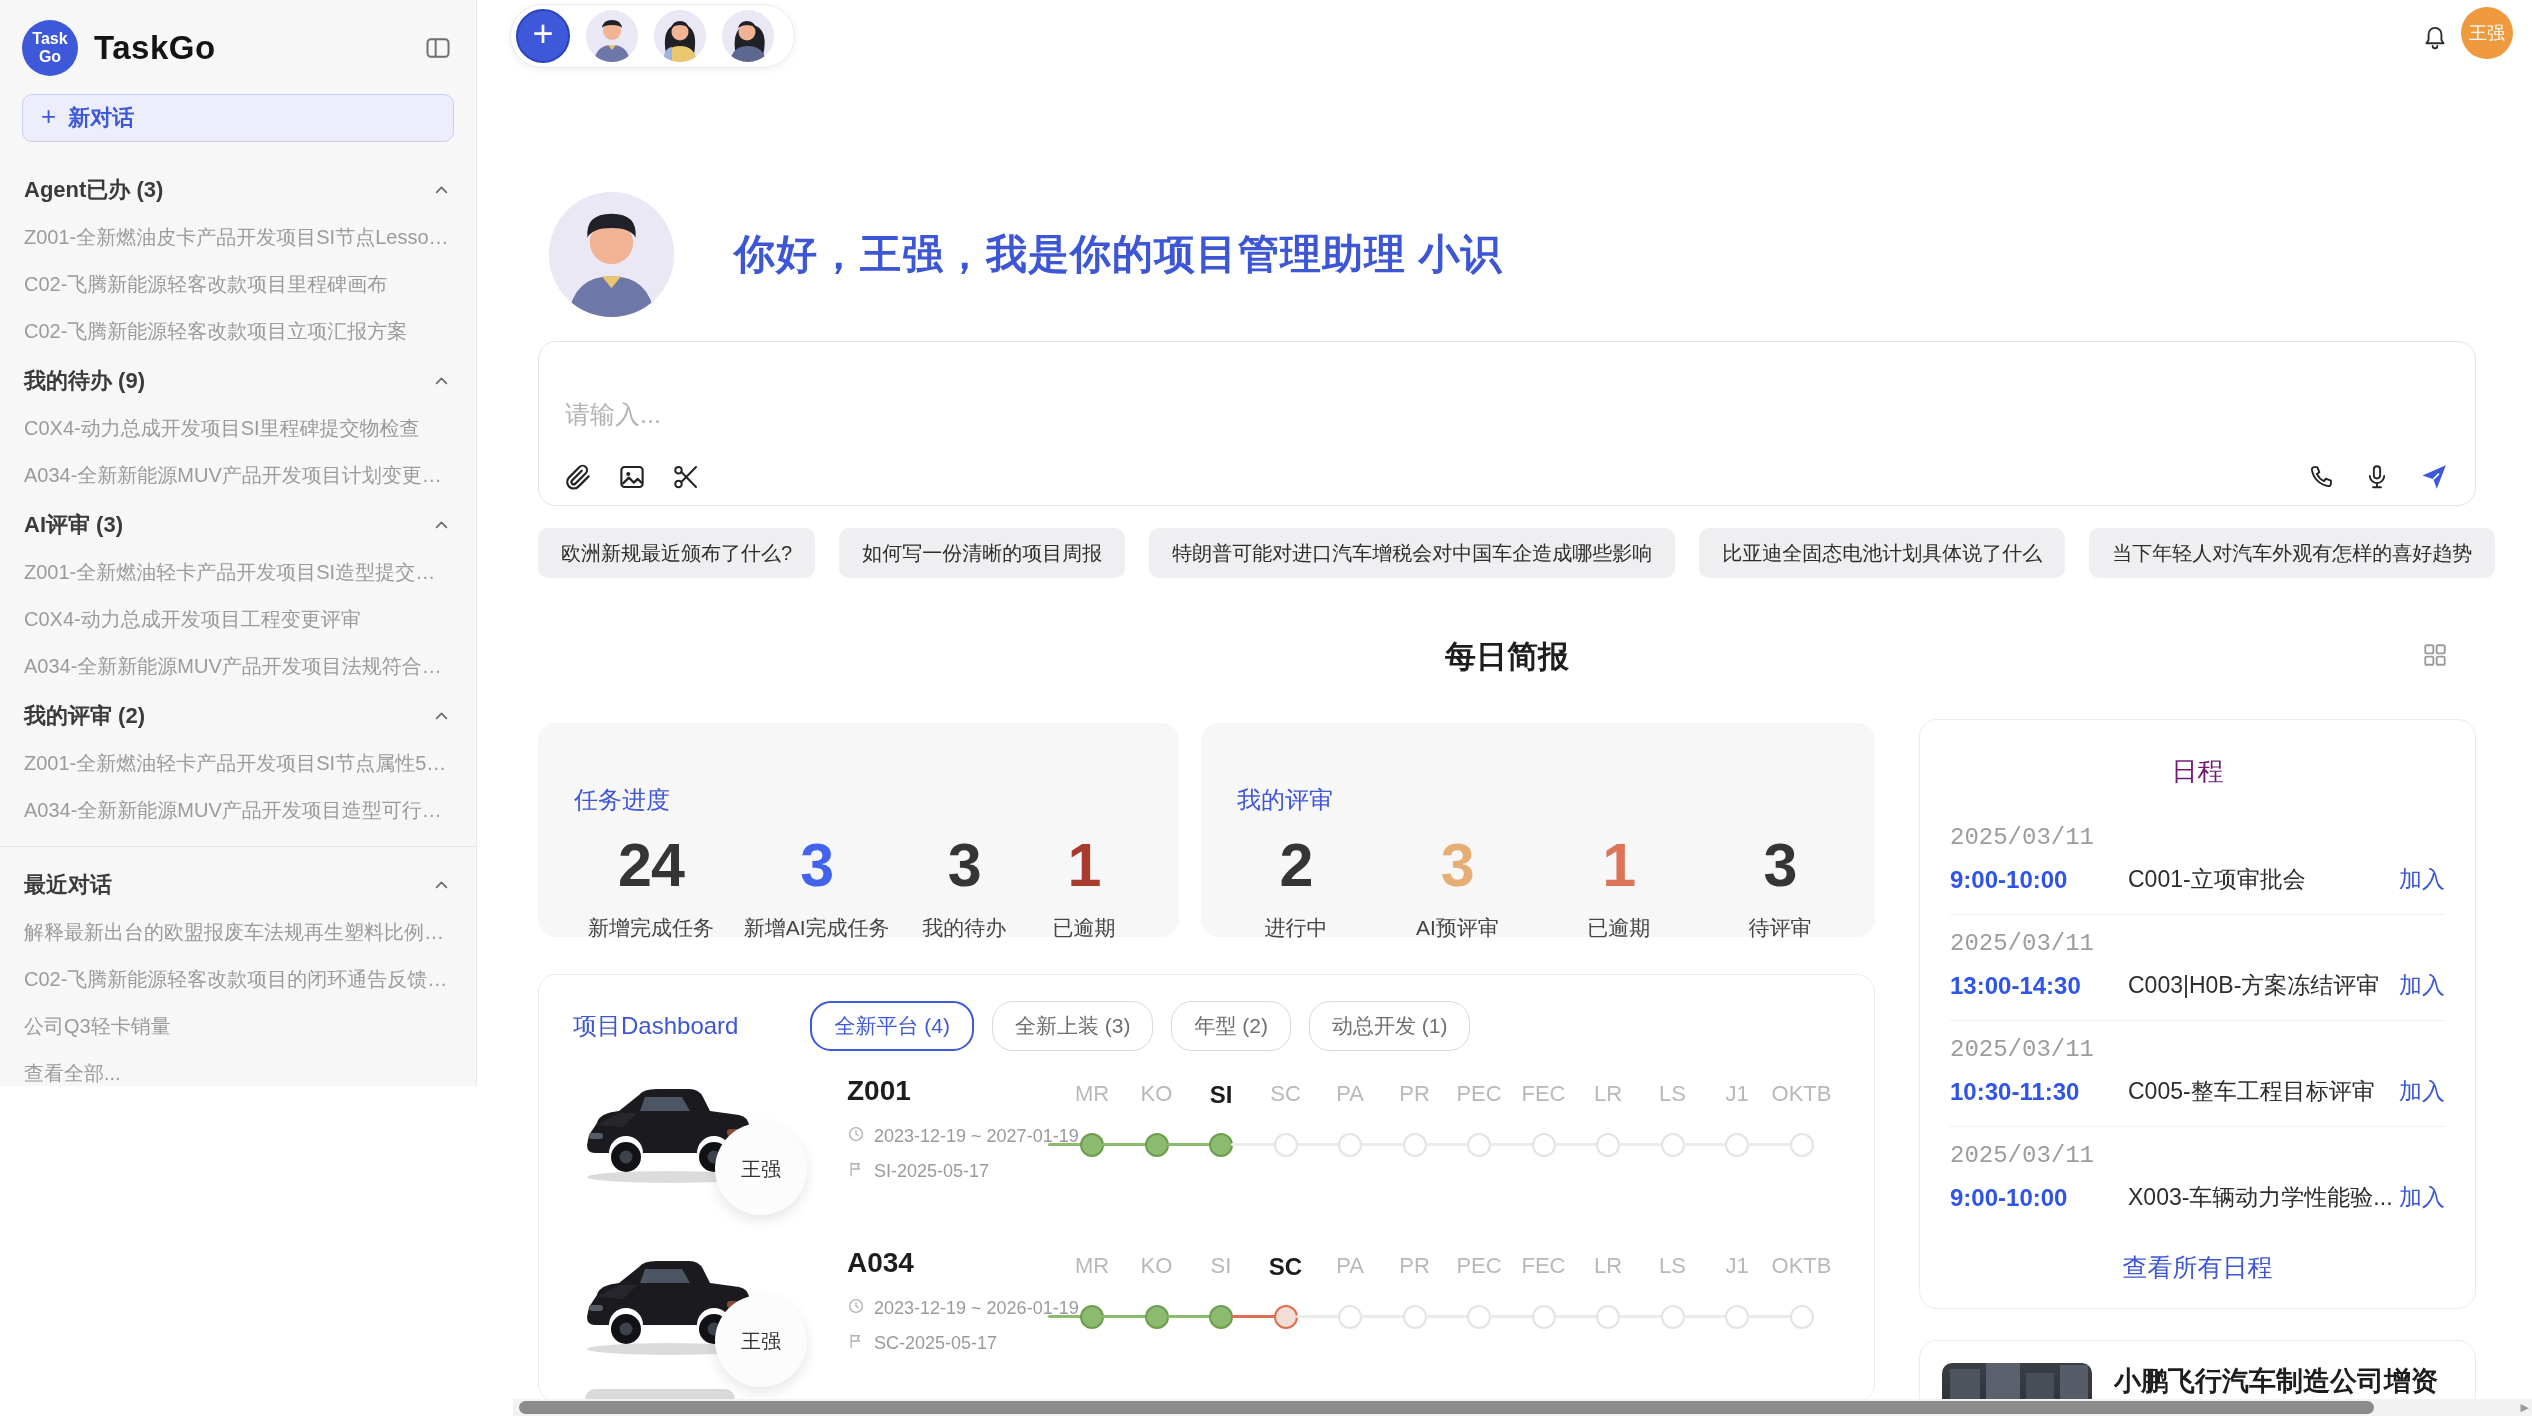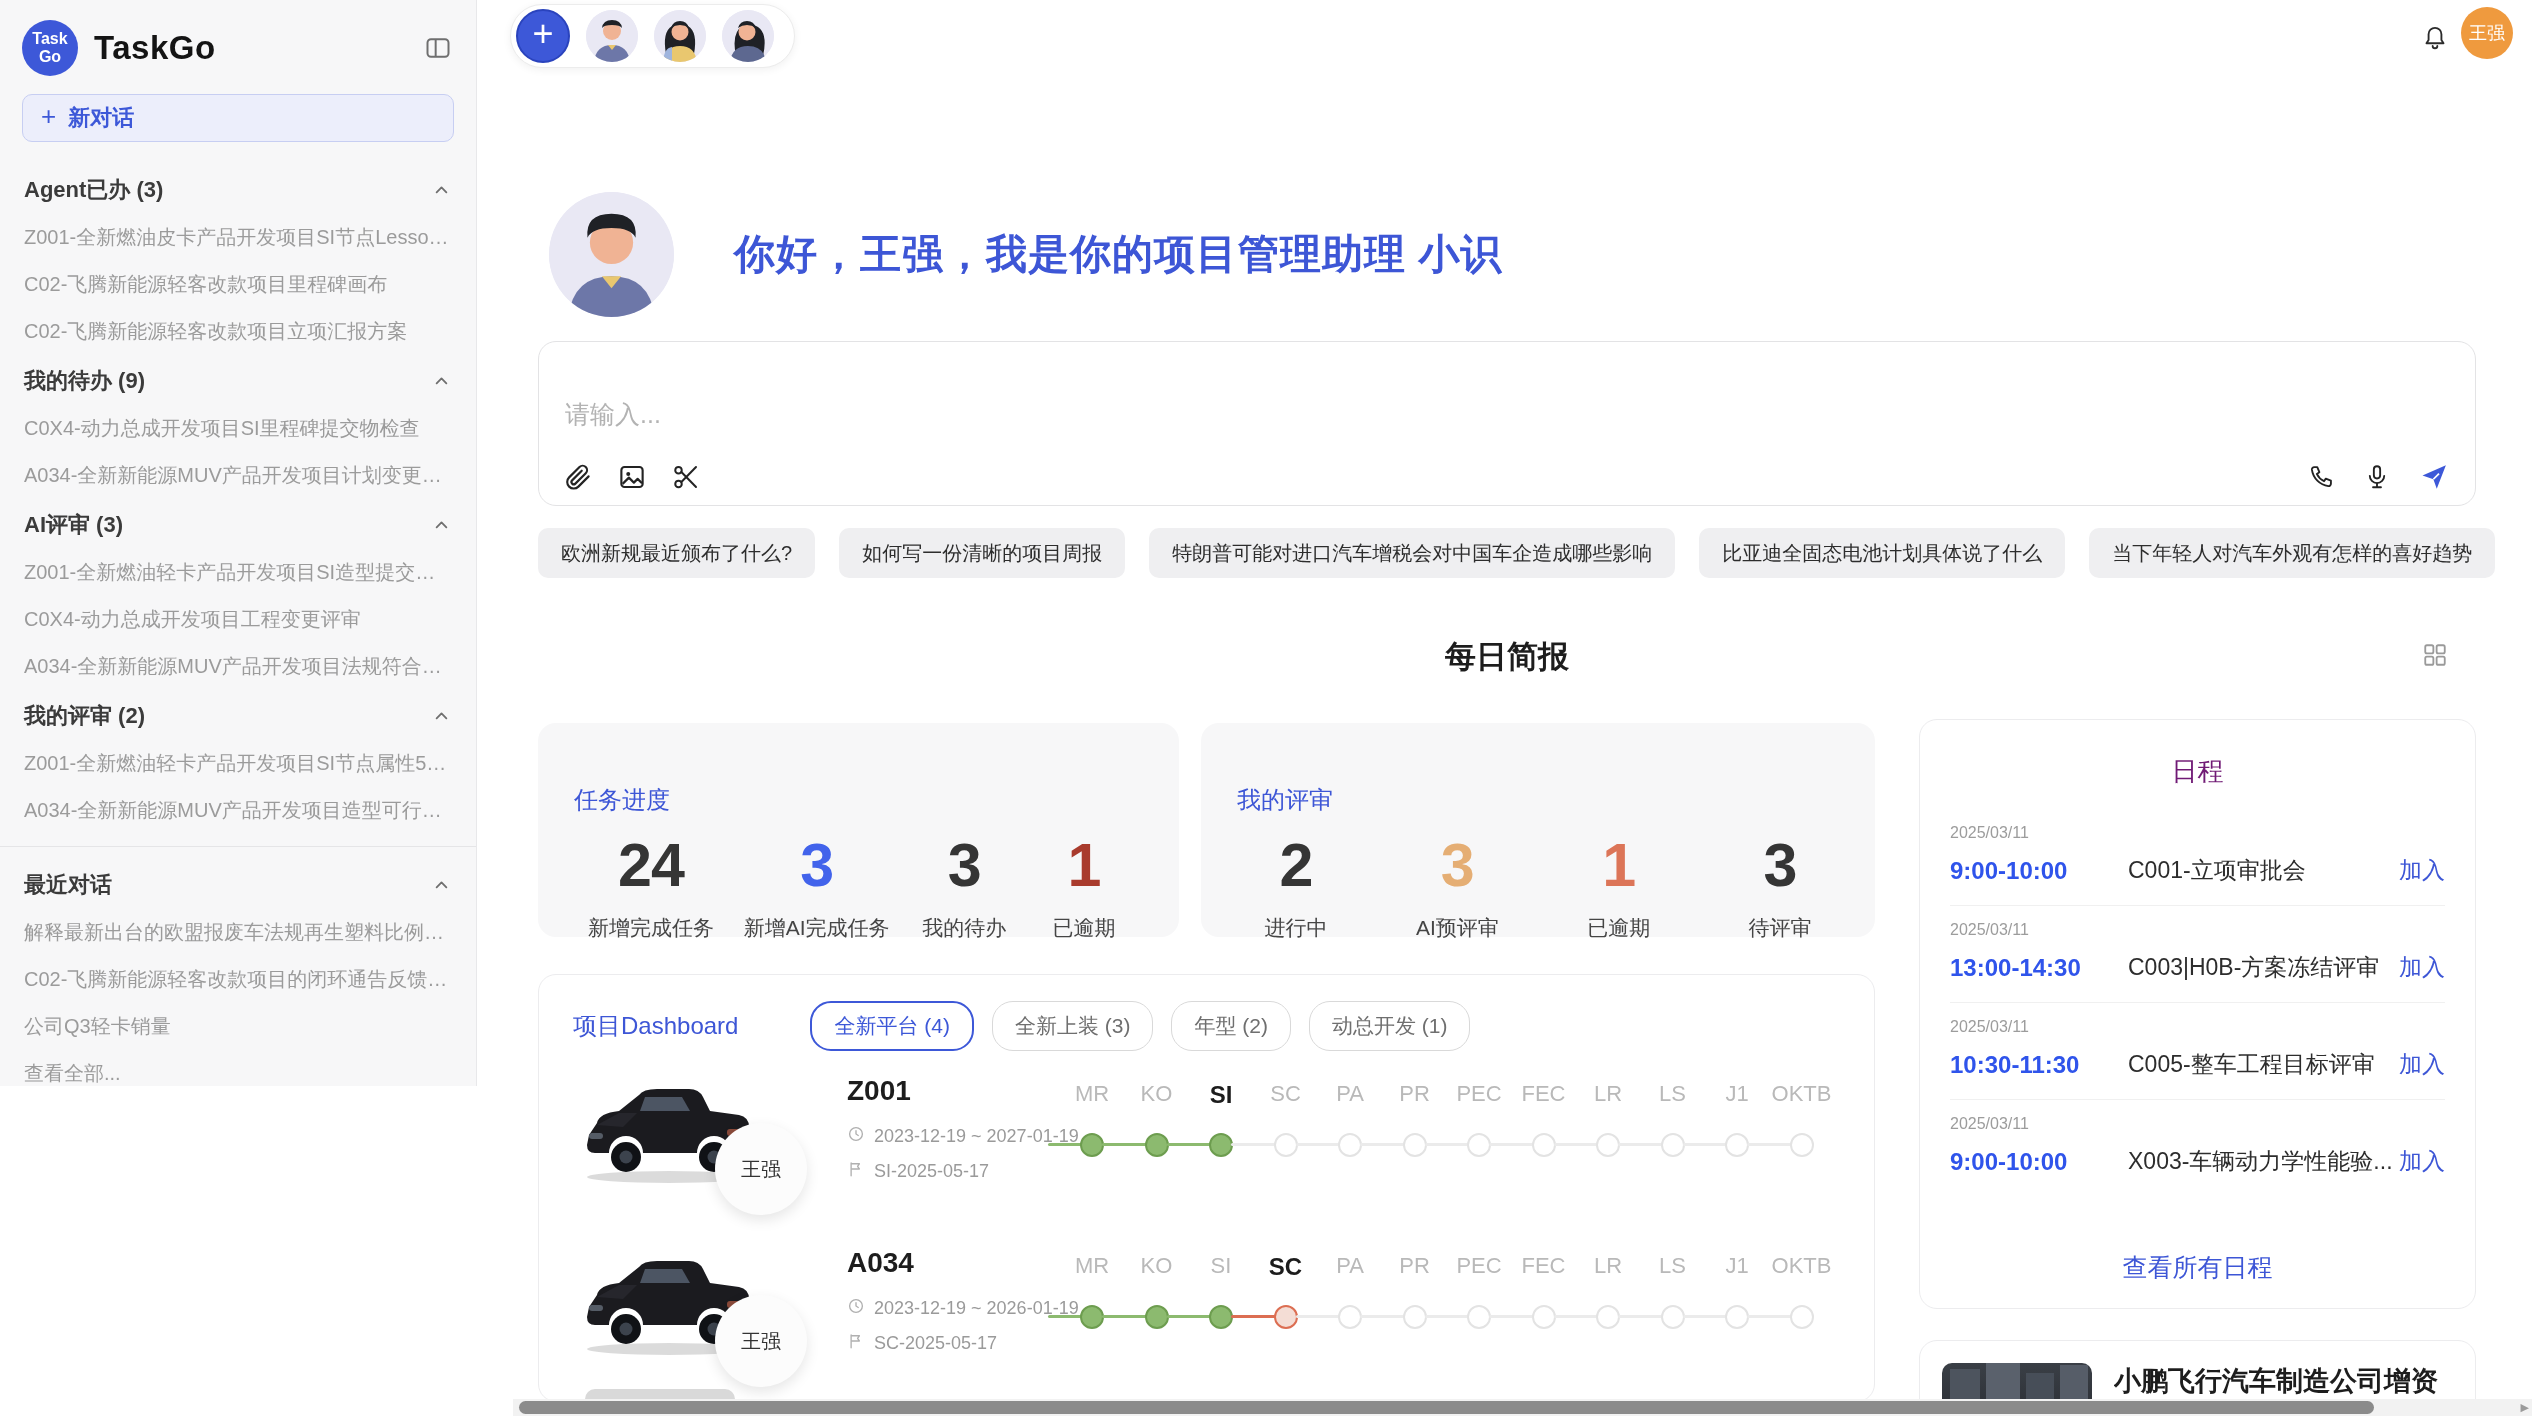--- a/index.html
+++ b/index.html
@@ -118,21 +118,21 @@
   .ms-line { position:absolute; top:72px; height:3px; border-radius:2px; }
   .peek { position:absolute; left:46px; bottom:-8px; width:150px; height:20px;
     background:#d9d9d9; border-radius:10px 10px 0 0; }
 
   .sched-card { height:590px; border:1px solid #ececee; border-radius:18px; background:#fff;
     padding:30px 30px 0; position:relative; }
   .sched-title { text-align:center; font-size:26px; color:#701a75; margin-top:4px; }
   .sched-list { margin-top:20px; }
   .event { padding:15px 0 19px; }
   .event + .event { border-top:1px solid #f0f0f0; }
-  .ev-date { font-size:16px; color:#9c9c9c; }
+  .ev-date { font-size:24px; color:#9c9c9c;font-family:Liberation Mono, monospace; }
   .ev-main { display:flex; align-items:center; margin-top:13px; }
   .ev-time { font-size:24px; color:#2f54eb; font-weight:600; width:178px; flex-shrink:0; }
   .ev-name { font-size:23px; color:#2d2d2d; flex:1; white-space:nowrap; overflow:hidden; }
   .ev-join { font-size:23px; color:#3d56d6; margin-left:8px; cursor:pointer; }
   .sched-all { position:absolute; bottom:24px; left:0; right:0; text-align:center; font-size:25px;
     color:#3d56d6; cursor:pointer; }
 
   .news-card { margin-top:31px; height:150px; border:1px solid #ececee; border-radius:18px;
     background:#fff; padding:22px; display:flex; gap:22px; overflow:hidden; cursor:pointer; }
   .news-img { width:150px; height:100px; border-radius:10px; overflow:hidden; flex-shrink:0; }

